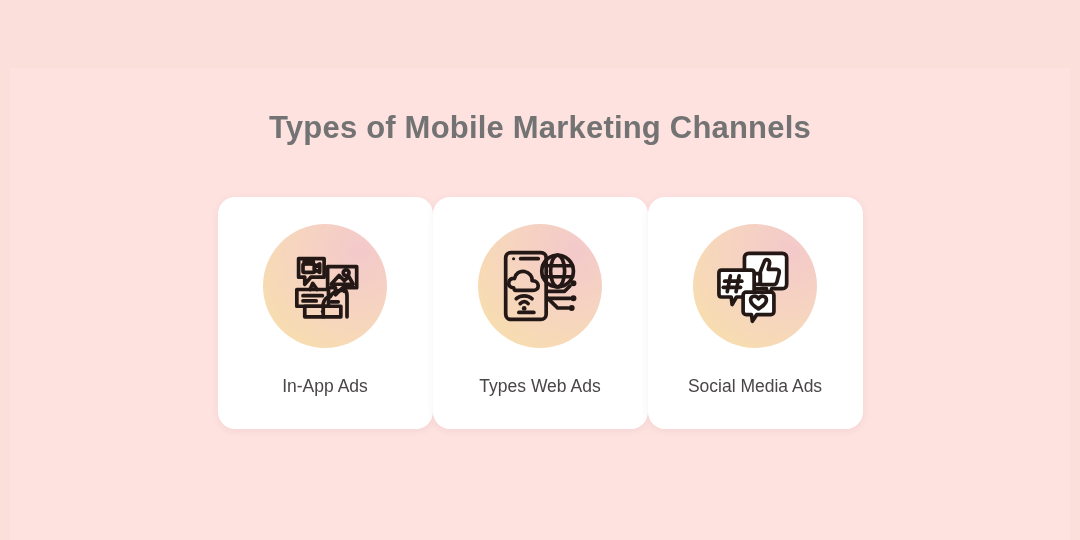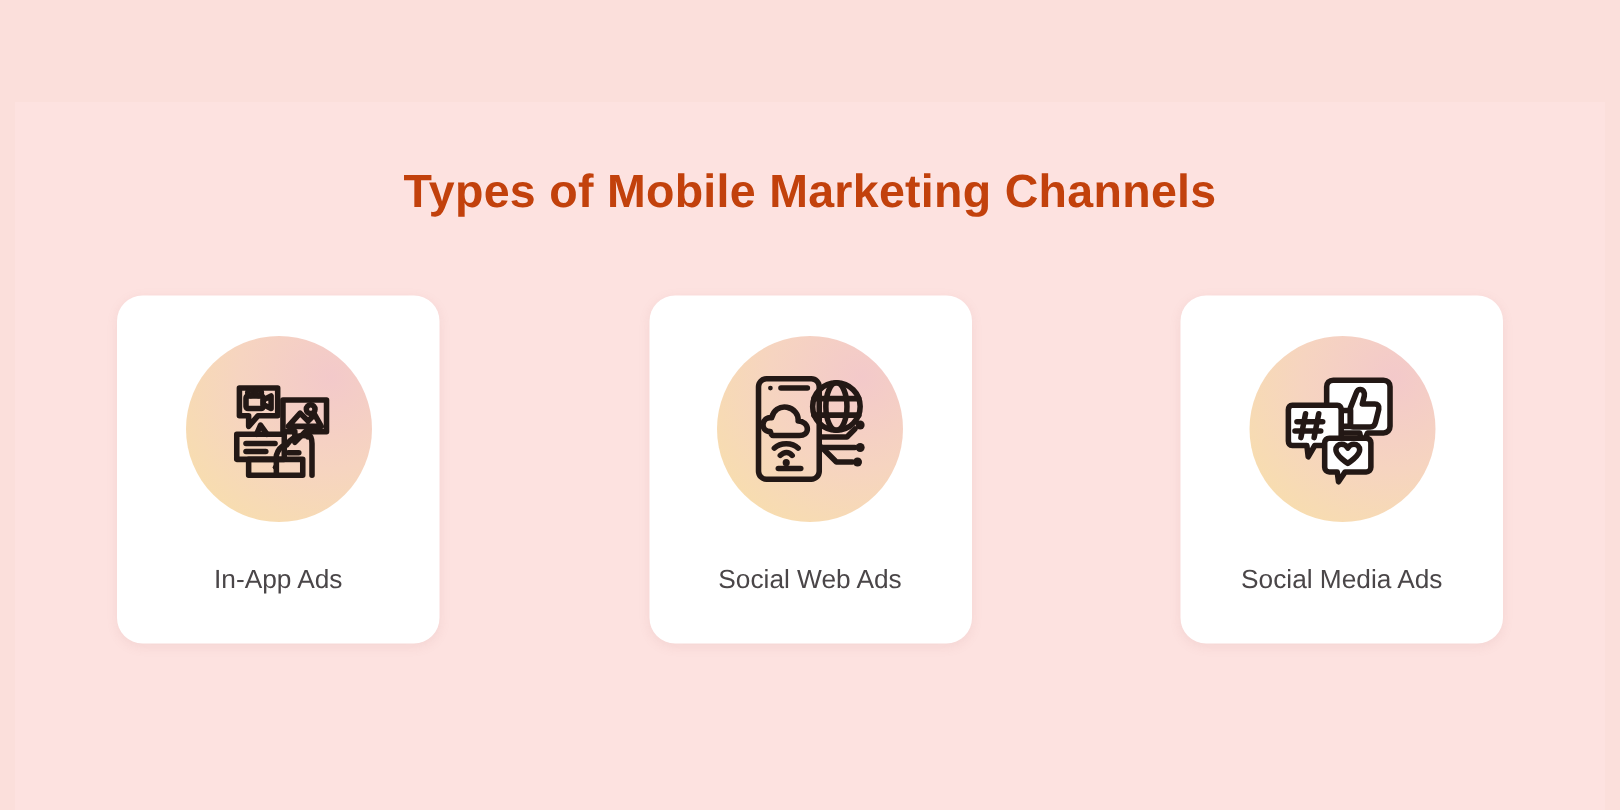--- a/index.html
+++ b/index.html
@@ -41,32 +41,32 @@
 
   #page-title {
     margin: 0;
     position: absolute;
     top: 108px;
     left: 0;
     right: 0;
     text-align: center;
     font-size: 31px;
     font-weight: bold;
-    color: #c2410c;
+    color: #737373;
     letter-spacing: 0.2px;
     line-height: 40px;
   }
 
   #cards-row {
     position: absolute;
     top: 197px;
     left: 78px;
     width: 924px;
     display: flex;
-    justify-content: space-between;
+    justify-content: center;
   }
 
   .card {
     width: 215px;
     height: 232px;
     background: #ffffff;
     border-radius: 17px;
     box-shadow: 0 2px 7px rgba(180, 120, 120, 0.12);
     display: flex;
     flex-direction: column;
@@ -163,21 +163,21 @@
             <path d="M55 39.5 L89 39.5"></path>
 
             <path d="M61 56 L80 56 L86 50"></path>
             <path d="M61 64 L86 64"></path>
             <path d="M61 64 L72 75 L84 75"></path>
             <circle cx="90" cy="47" r="3.4" fill="#231815" stroke="none"></circle>
             <circle cx="90" cy="64" r="3.4" fill="#231815" stroke="none"></circle>
             <circle cx="88" cy="75" r="3.4" fill="#231815" stroke="none"></circle>
           </svg>
         </div>
-        <div class="card-label">Social Web Ads</div>
+        <div class="card-label">Types Web Ads</div>
       </div>
 
       <div class="card">
         <div class="icon-circle">
           <svg width="90" height="88" viewBox="0 0 102 100" fill="none" stroke="#231815" stroke-width="4.2" stroke-linecap="round" stroke-linejoin="round">
 
             <path d="M44 13 L82 13 C85 13 87 15 87 18 L87 48 C87 51 85 53 82 53 L70 53 L66 62 L64 53 L44 53 C41 53 39 51 39 48 L39 18 C39 15 41 13 44 13 Z" fill="#ffffff"></path>
             <path d="M50 36 L50 48 L57 48 L57 36 Z"></path>
             <path d="M57 37 L57 47 C57 48 58 48.5 59 48.5 L72 48.5 C74 48.5 75.5 47 76 45 L78.5 35 C79 32.5 77.5 31 75.5 31 L66 31 L67.5 25 C68 22 66.5 20 64.5 20 C63 20 62 21 61.5 22.5 L57 34 Z"></path>
 

